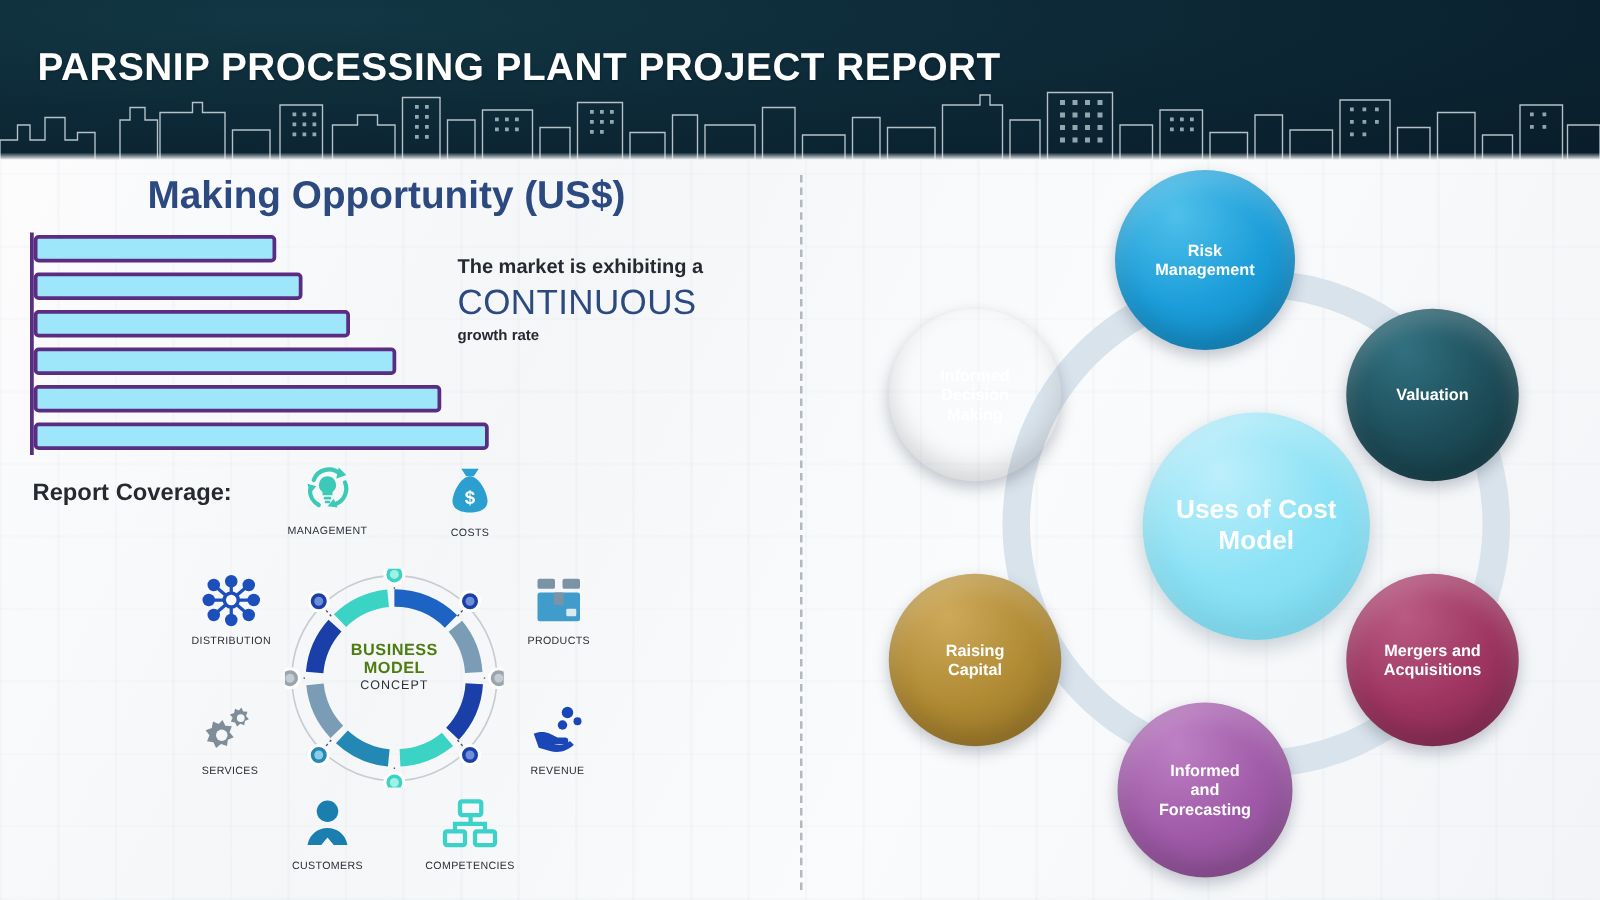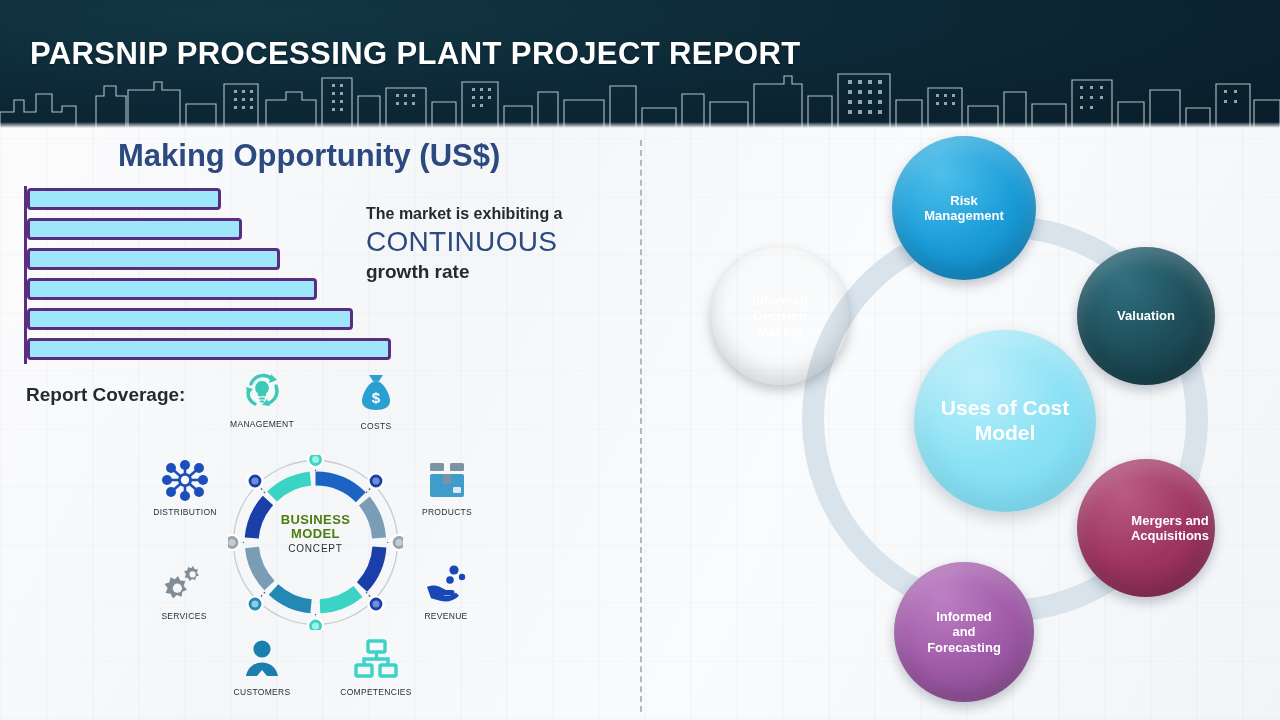--- a/index.html
+++ b/index.html
@@ -64,21 +64,21 @@
   .axis{position:absolute;left:0;top:0;width:3px;height:178px;background:#5b2d82;}
   .bar{
     position:absolute;left:3px;height:22px;
     background:#9ee6fa;border:3px solid #5b2d82;border-radius:4px;
     box-sizing:border-box;
   }
 
   .mkt-text{position:absolute;left:366px;top:204px;width:270px;}
   .mkt-l1{font-size:16px;font-weight:bold;color:#262a30;line-height:1.2;}
   .mkt-l2{font-size:28px;font-weight:normal;color:#2c4a80;line-height:1.35;letter-spacing:.3px;}
-  .mkt-l3{font-size:19px;font-weight:bold;color:#262a30;line-height:1.2;}
+  .mkt-l3{font-size:12px;font-weight:bold;color:#262a30;line-height:1.2;}
 
   .coverage-label{
     position:absolute;left:26px;top:384px;
     font-size:19px;font-weight:bold;color:#262a30;
   }
 
   
   .bm{position:absolute;left:140px;top:370px;width:350px;height:340px;}
   .bm-icon{position:absolute;width:84px;text-align:center;}
   .bm-icon .glyph{display:block;height:46px;}
@@ -449,35 +449,41 @@
         <span>Management</span>
       </div>
     </div>
 
     <div class="node" style="left:437px;top:119px;width:138px;height:138px;background:radial-gradient(circle at 34% 24%, #31707f 0%, #1d4d59 52%, #12343d 100%);font-size:13px;">
       <div>
         <span>Valuation</span>
       </div>
     </div>
 
-    <div class="node" style="left:437px;top:331px;width:138px;height:138px;background:radial-gradient(circle at 34% 24%, #b95b83 0%, #9e3560 52%, #79254a 100%);font-size:13px;justify-content:flex-end;">
+    <div class="node" style="left:437px;top:331px;width:138px;height:138px;background:radial-gradient(circle at 34% 24%, #b95b83 0%, #9e3560 52%, #79254a 100%);font-size:13px;">
       <div>
         <span>Mergers and</span>
         <span>Acquisitions</span>
       </div>
     </div>
 
     <div class="node" style="left:254px;top:434px;width:140px;height:140px;background:radial-gradient(circle at 34% 24%, #bd80c3 0%, #a05aa8 52%, #814889 100%);font-size:13px;">
       <div>
         <span>Informed</span>
         <span>and</span>
         <span>Forecasting</span>
       </div>
     </div>
 
+    <div class="node" style="left:71px;top:331px;width:138px;height:138px;background:radial-gradient(circle at 34% 24%, #cda95a 0%, #b08a33 52%, #8d6c22 100%);font-size:13px;">
+      <div>
+        <span>Raising</span>
+        <span>Capital</span>
+      </div>
+    </div>
 
     <div class="node" style="left:71px;top:119px;width:138px;height:138px;background:radial-gradient(circle at 34% 24%, #8dadcc 0%, #6c91b8 52%, #527architecture 100%);font-size:13px;">
       <div>
         <span>Informed</span>
         <span>Decision</span>
         <span>Making</span>
       </div>
     </div>
   </div>
 

